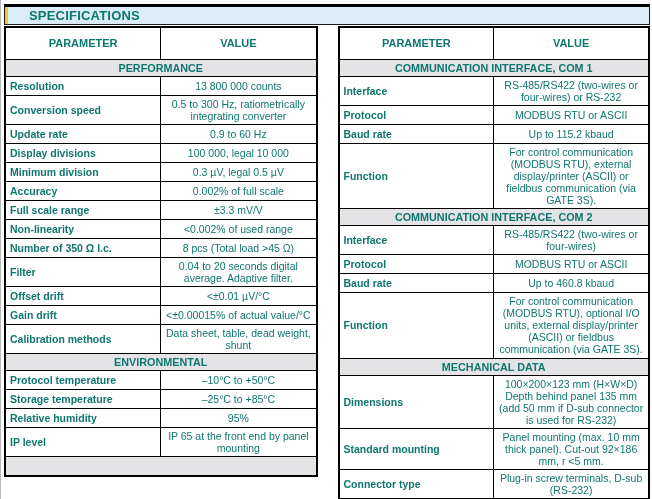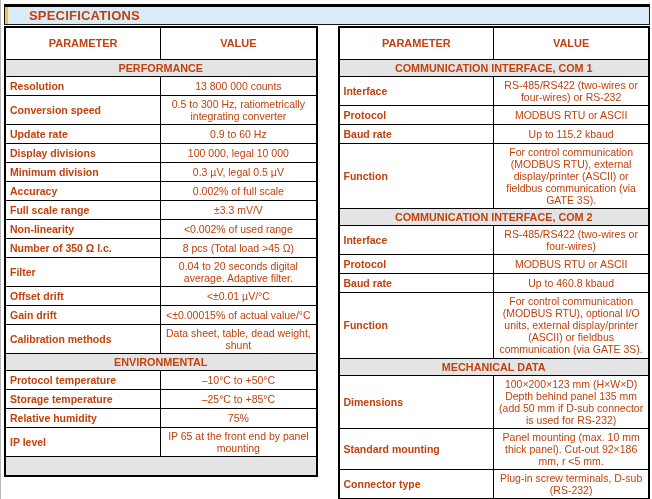--- a/index.html
+++ b/index.html
@@ -4,21 +4,21 @@
 <style>
   html,body{margin:0;padding:0;background:#ffffff;}
   .page{
     position:relative;
     width:652px;height:499px;
     overflow:hidden;
     background:#ffffff;
     border-left:1px solid #b8b8b8;
     box-sizing:border-box;
     font-family:"Liberation Sans","DejaVu Sans",sans-serif;
-    color:#c2410c;
+    color:#0f766e;
   }
   .title-bar{
     margin:4px 2px 0 3px;
     height:21px;
     background:#d9ecf8;
     border:1px solid #1a1a1a;
     border-top:3px solid #000;
     display:flex;
     align-items:center;
     box-sizing:border-box;
@@ -166,21 +166,21 @@
       <tr class="h1">
         <td class="param">Protocol temperature</td>
         <td class="value">–10°C to +50°C</td>
       </tr>
       <tr class="h1">
         <td class="param">Storage temperature</td>
         <td class="value">–25°C to +85°C</td>
       </tr>
       <tr class="h1">
         <td class="param">Relative humidity</td>
-        <td class="value">75%</td>
+        <td class="value">95%</td>
       </tr>
       <tr class="h2">
         <td class="param">IP level</td>
         <td class="value">IP 65 at the front end by panel mounting</td>
       </tr>
       <tr class="partial">
         <td class="section" colspan="2"></td>
       </tr>
     </tbody>
       </table>

